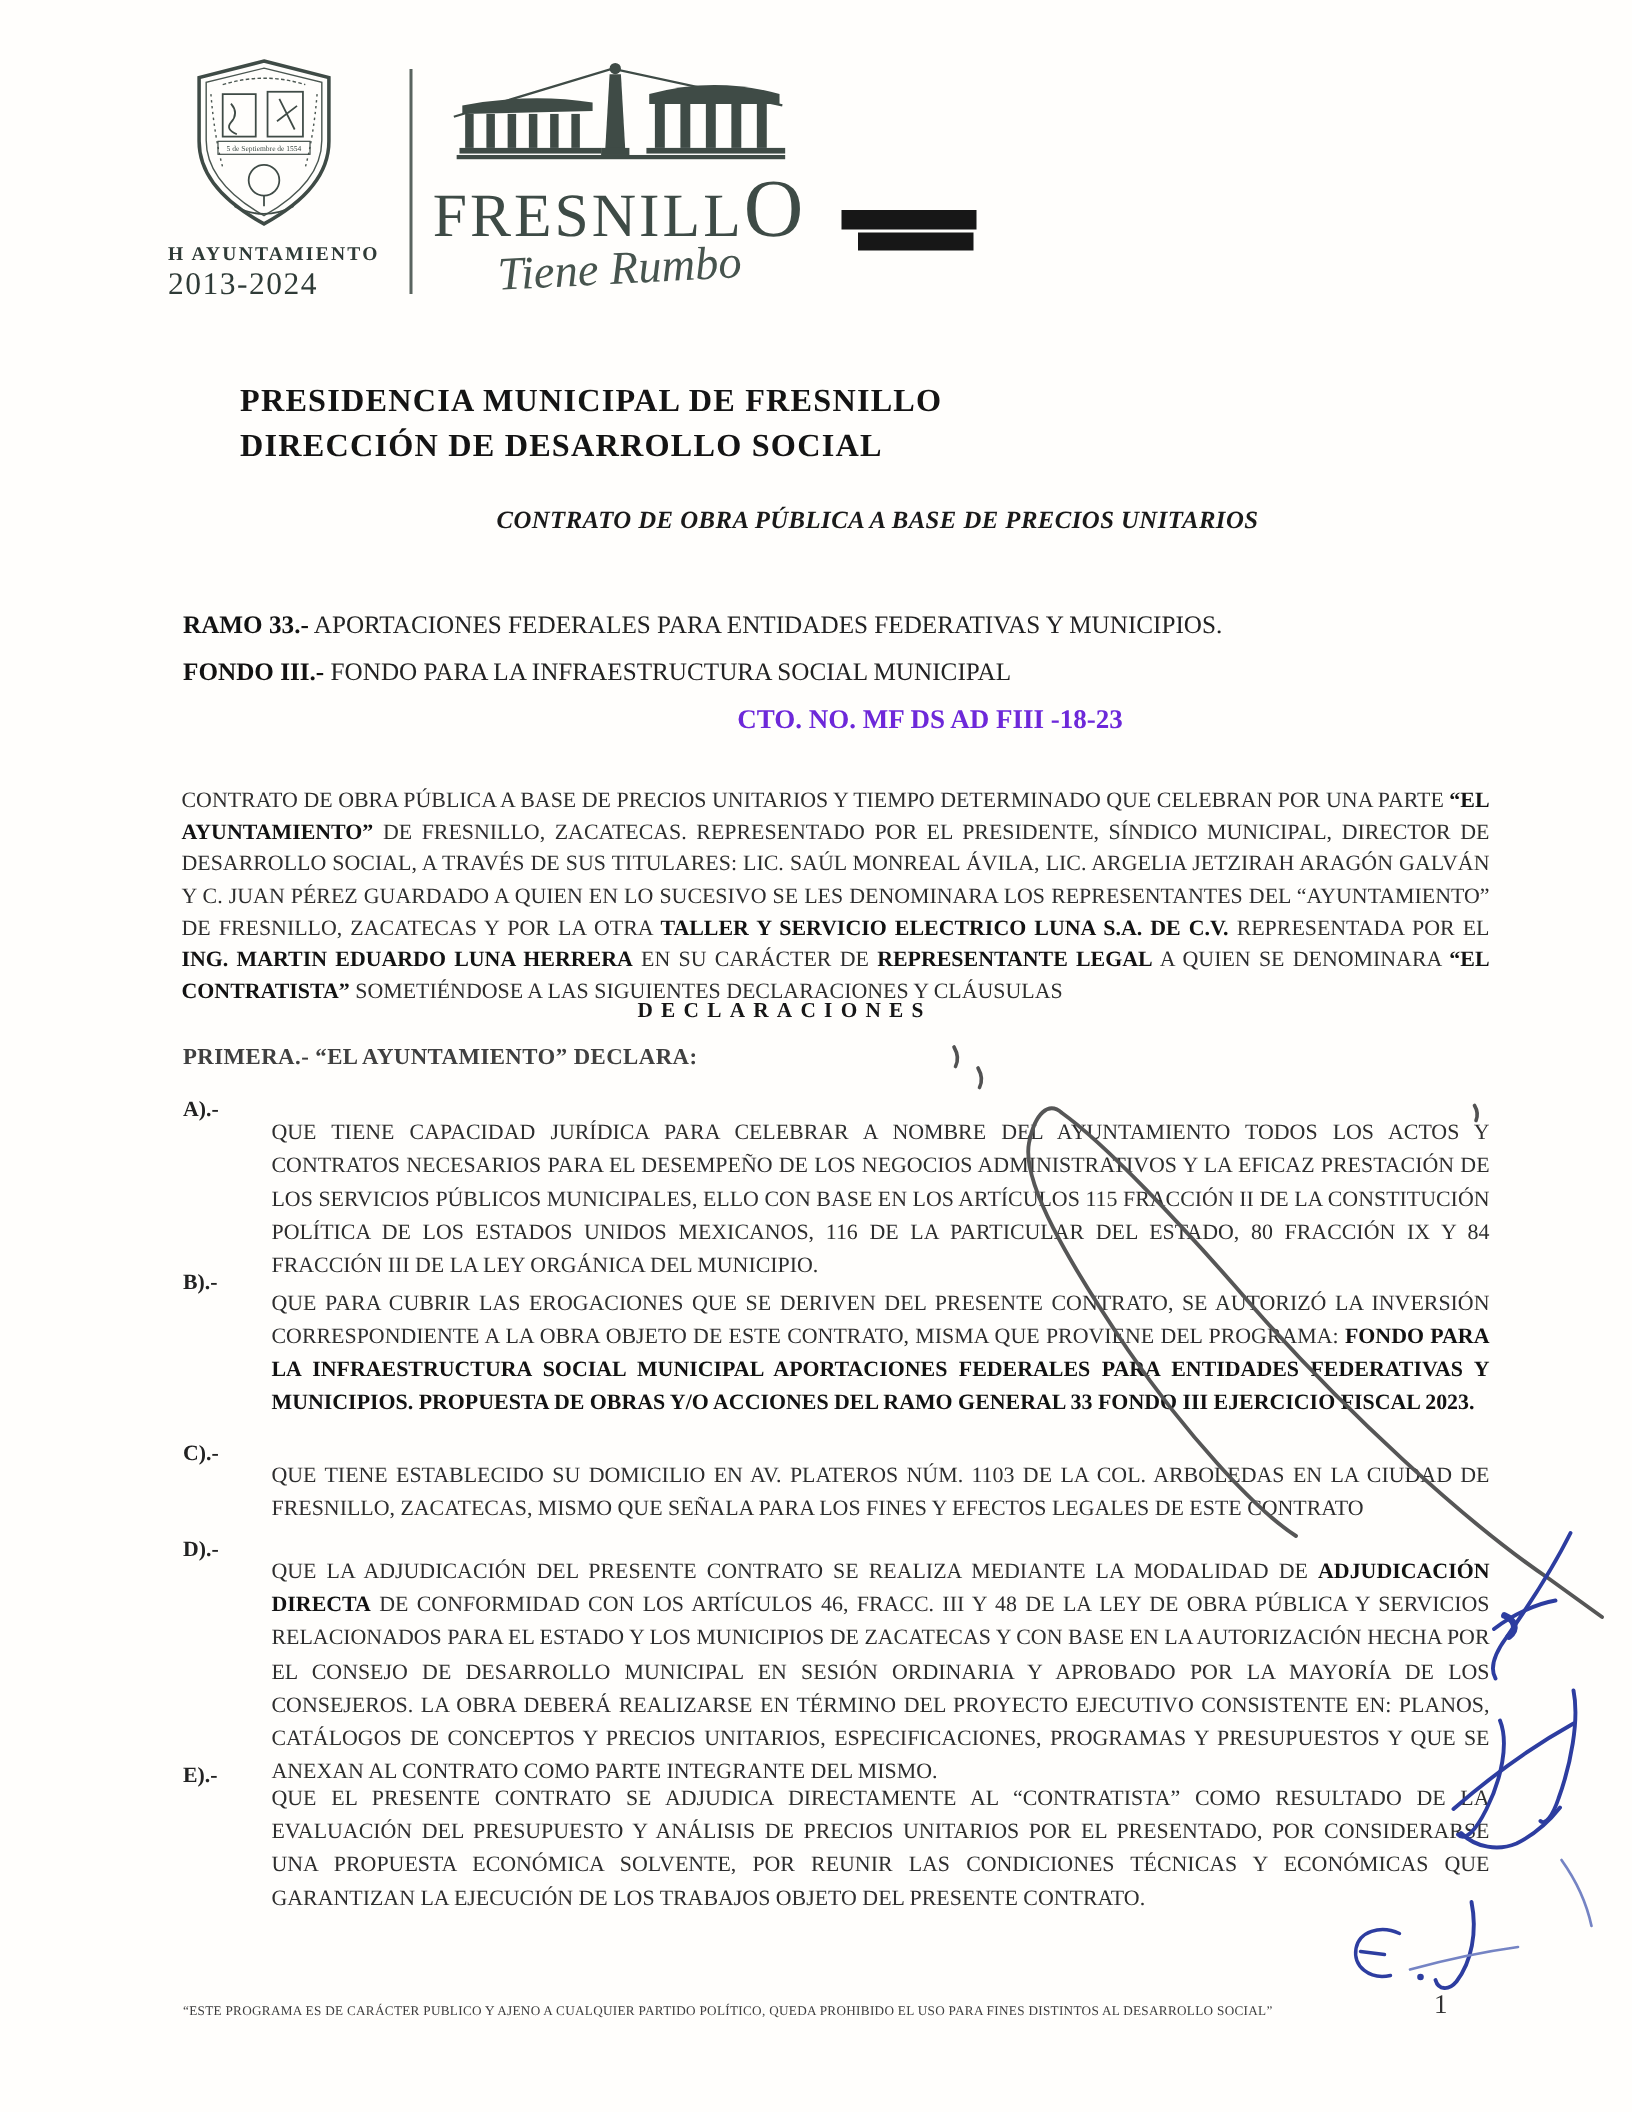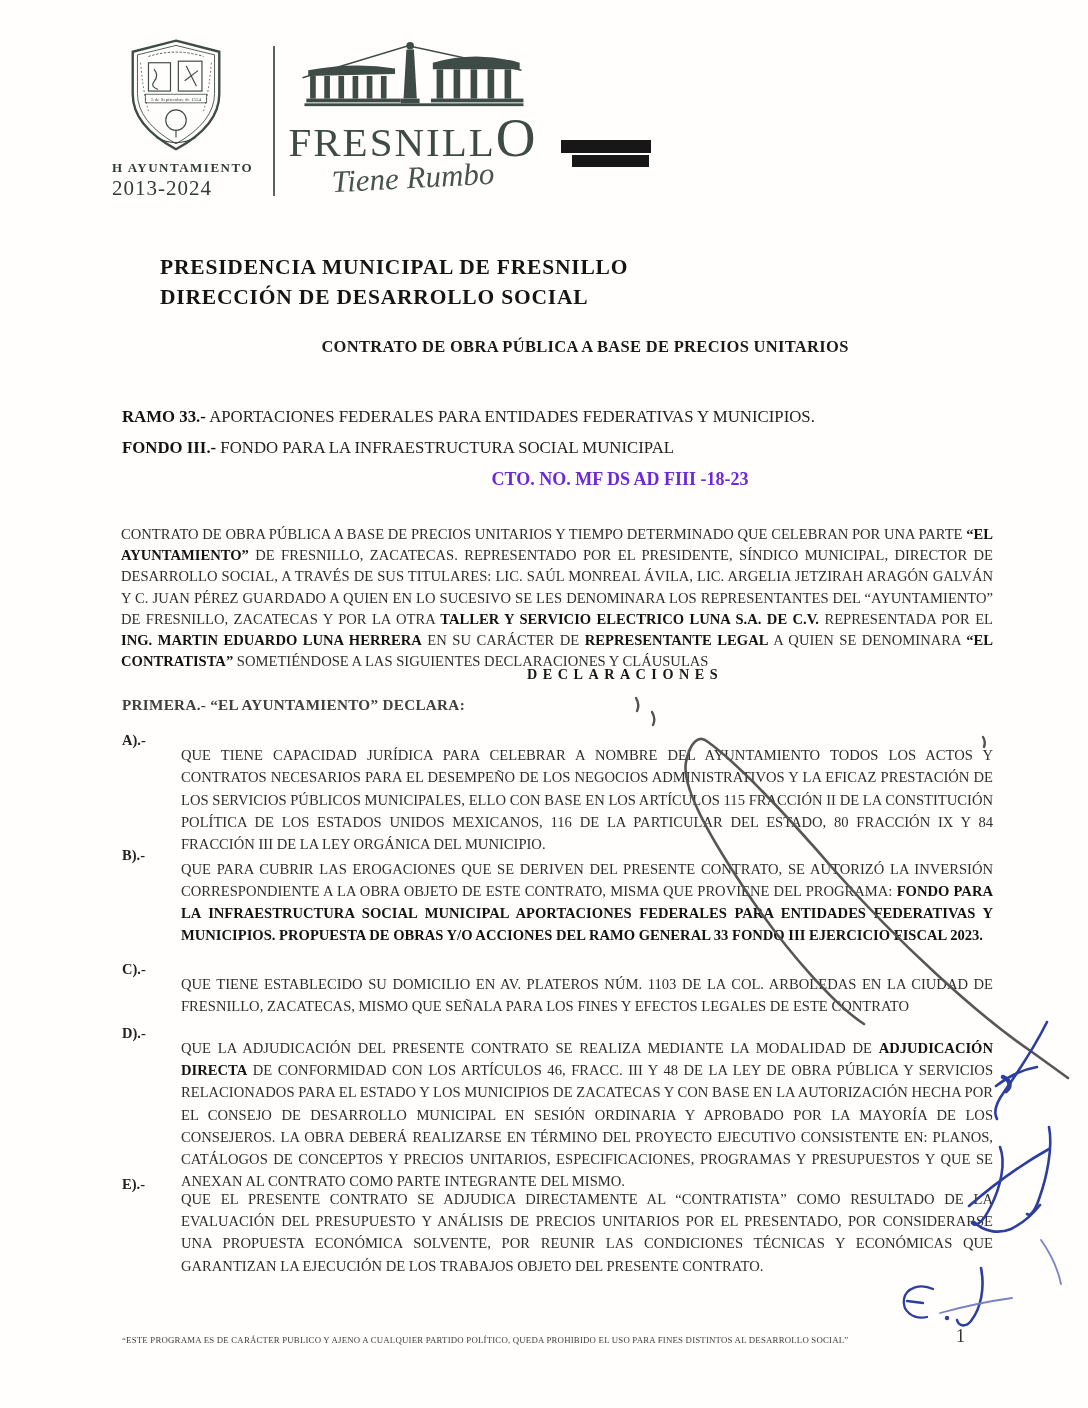--- a/index.html
+++ b/index.html
@@ -16,32 +16,32 @@
   .divider{left:273px;top:46px;width:2px;height:150px;background:#5a645f;}
   .brand-wrap{left:288px;top:38px;width:250px;text-align:center;color:#3e4b46;}
   .brand-name{font-size:41px;letter-spacing:2px;line-height:44px;white-space:nowrap;}
   .brand-name .big-o{font-size:55px;}
   .brand-tagline{font-size:31px;font-style:italic;transform:rotate(-3deg);color:#47544e;margin-top:-4px;}
   .red-bar{background:#171717;}
   
   .title-block{left:160px;top:252px;width:850px;text-align:left;font-weight:bold;color:#141414;
     font-size:21.5px;line-height:30px;letter-spacing:.8px;}
   .subtitle{left:160px;top:337px;width:850px;text-align:center;font-weight:bold;color:#1a1a1a;
-    font-size:16.5px;letter-spacing:.3px;}
+    font-size:16.5px;letter-spacing:.3px;font-style:italic;}
   
   .program{left:122px;top:401px;width:880px;font-size:16.8px;line-height:31px;color:#222;white-space:nowrap;}
   
   .cto{left:420px;top:469px;width:400px;text-align:center;font-weight:bold;font-size:18px;color:#6d28d9;}
   .rfc{left:420px;top:492px;width:400px;text-align:center;font-size:15px;color:#2c2c2c;}
   .rfc .val{font-weight:bold;}
   
   .para{text-align:justify;font-size:14.6px;line-height:21.2px;color:#2e2e2e;}
   .intro{left:121px;top:524px;width:872px;}
   .seg-b{font-weight:bold;color:#121212;text-align:center;}
-  .decl-head{left:425px;top:666px;width:400px;text-align:center;font-weight:bold;font-size:14.2px;
+  .decl-head{left:425px;top:666px;width:400px;font-weight:bold;font-size:14.2px;
     letter-spacing:5.5px;color:#161616;}
   .primera{left:122px;top:696px;font-weight:bold;font-size:15.2px;color:#404040;letter-spacing:.3px;}
   .clause-label{font-size:14.5px;font-weight:bold;color:#222;left:122px;}
   .clause{left:181px;width:812px;}
   .cl-a-label{top:732px;} .cl-a{top:744px;line-height:22.3px;}
   .cl-b-label{top:847px;} .cl-b{top:858px;line-height:22.1px;}
   .cl-c-label{top:961px;} .cl-c{top:973px;line-height:22.3px;}
   .cl-d-label{top:1025px;} .cl-d{top:1037px;line-height:22.2px;}
   .cl-e-label{top:1176px;} .cl-e{top:1188px;line-height:22.2px;}
   

